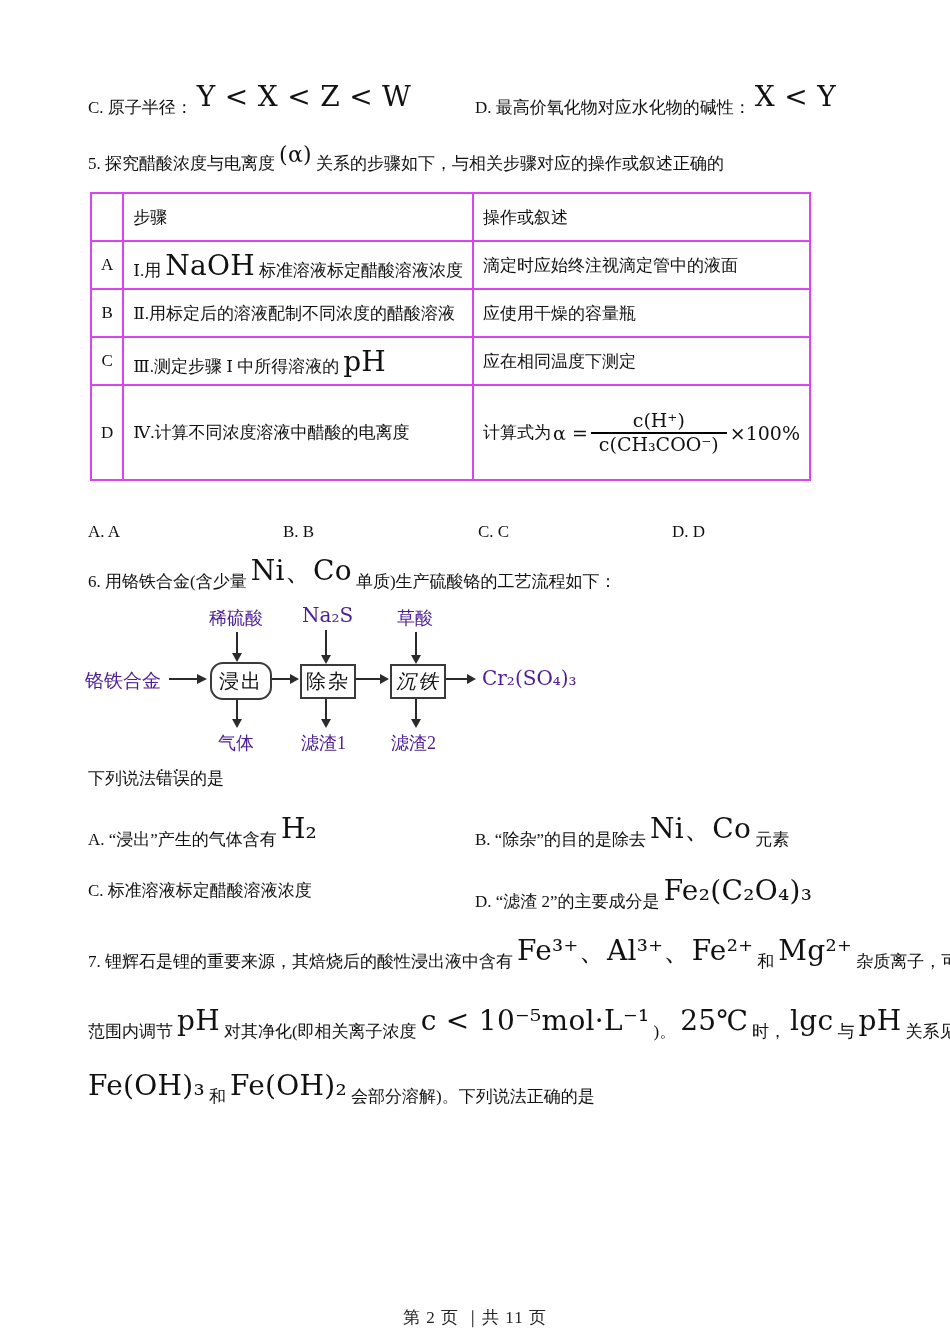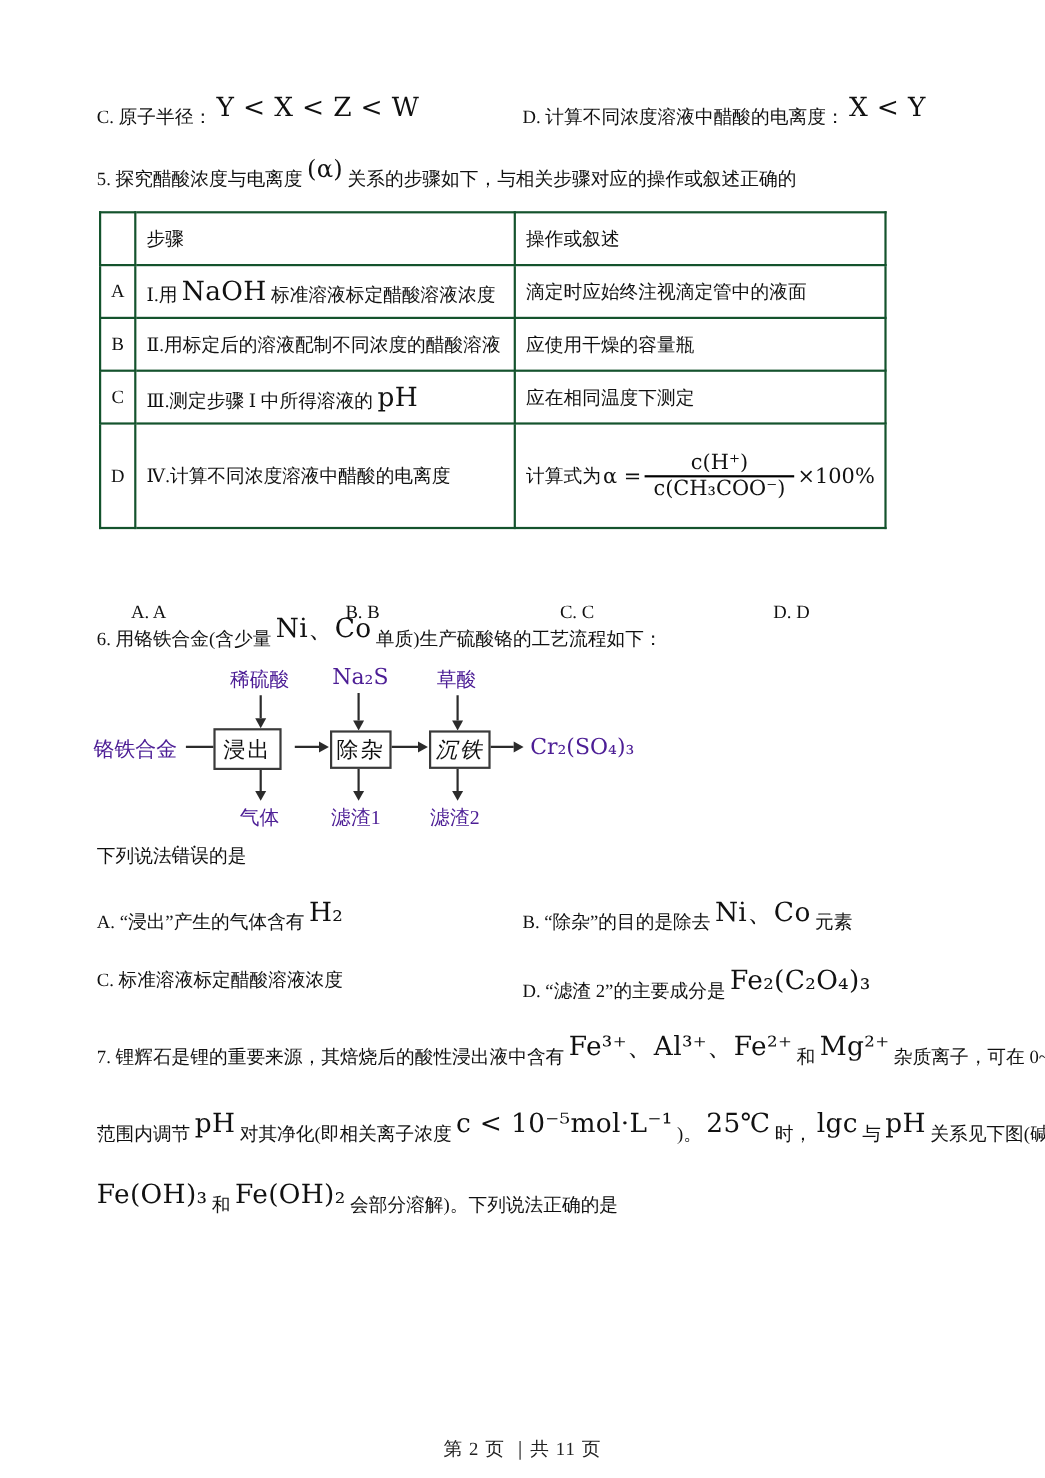--- a/index.html
+++ b/index.html
@@ -4,31 +4,31 @@
 <style>
   html,body{margin:0;padding:0;background:#888;}
   .page{
     position:relative;width:950px;height:1344px;background:#ffffff;
     margin:0 auto;overflow:hidden;color:#111;
     font-family:"Liberation Serif","DejaVu Serif",serif;
   }
   .line{position:absolute;font-size:17px;line-height:26px;white-space:nowrap;color:#111;}
   .fml{
     font-family:"DejaVu Serif","Liberation Serif",serif;
-    font-size:24px;vertical-align:7px;margin:0 4px;letter-spacing:.3px;
+    font-size:28px;vertical-align:7px;margin:0 4px;letter-spacing:.3px;
   }
   .emph{position:relative;display:inline-block;}
   .emph::before{
     content:"\2022\2022";position:absolute;top:-9px;left:4px;
     font-size:9px;letter-spacing:12px;color:#111;
   }
   
   table.qtable{position:absolute;left:90px;top:192px;border-collapse:collapse;table-layout:fixed;}
   table.qtable td{
-    border:2px solid #14532d;font-size:17px;padding:0 9px;vertical-align:middle;
+    border:2px solid #d946ef;font-size:17px;padding:0 9px;vertical-align:middle;
     overflow:hidden;white-space:nowrap;
   }
   td.ckey{text-align:center;padding:0;}
   .frwrap{display:inline-flex;align-items:center;gap:3px;
     font-family:"DejaVu Serif","Liberation Serif",serif;font-size:19px;}
   .frac{display:inline-block;text-align:center;line-height:1.15;}
   .frac .num{display:block;padding:0 8px;}
   .frac .den{display:block;border-top:2px solid #000;padding:0 8px;text-align:right;}
   
   .flow{position:absolute;left:85px;top:600px;width:520px;height:162px;}
@@ -45,21 +45,21 @@
     font-size:17px;color:#222;letter-spacing:1px;
   }
 </style>
 </head>
 <body>
 
 <div class="page">
 
   <div class="line" style="left:88px;top:84px;">
     <span>C. 原子半径：</span><span class="fml">Y &lt; X &lt; Z &lt; W</span>
-    <span style="position:absolute;left:387px;"><span>D. 计算不同浓度溶液中醋酸的电离度：</span><span class="fml">X &lt; Y</span></span>
+    <span style="position:absolute;left:387px;"><span>D. 最高价氧化物对应水化物的碱性：</span><span class="fml">X &lt; Y</span></span>
   </div>
 
   <div class="line" style="left:88px;top:142px;">
     <span>5. 探究醋酸浓度与电离度</span><span class="fml" style="font-size:22px;">(α)</span><span>关系的步骤如下，与相关步骤对应的操作或叙述正确的</span>
   </div>
 
   <table class="qtable">
     <colgroup>
         <col style="width:27px">
         <col style="width:345px">
@@ -99,21 +99,21 @@
               <span class="den">c(CH₃COO⁻)</span>
             </span>
             <span>×100%</span>
           </span>
         </span>
       </td>
     </tr>
   </tbody>
     </table>
 
-  <div class="line" style="left:88px;top:544px;margin-left:31px;">
+  <div class="line" style="left:88px;top:519px;">
     <span>A. A</span>
     <span style="position:absolute;left:195px;">B. B</span>
     <span style="position:absolute;left:390px;">C. C</span>
     <span style="position:absolute;left:584px;">D. D</span>
   </div>
 
   <div class="line" style="left:88px;top:558px;">
     <span>6. 用铬铁合金(含少量</span><span class="fml">Ni、Co</span><span>单质)生产硫酸铬的工艺流程如下：</span>
   </div>
 
@@ -142,21 +142,21 @@
         <line x1="241" y1="98" x2="241" y2="119"></line>
           <polygon points="236,119 246,119 241,128" stroke="none"></polygon>
         <line x1="331" y1="98" x2="331" y2="119"></line>
           <polygon points="326,119 336,119 331,128" stroke="none"></polygon>
       </g>
     </svg>
     <span class="flabel" style="left:124px;top:6px;">稀硫酸</span>
     <span class="flabel ffml" style="left:217px;top:3px;">Na₂S</span>
     <span class="flabel" style="left:312px;top:6px;">草酸</span>
     <span class="flabel" style="left:0px;top:68px;font-size:19px;">铬铁合金</span>
-    <div class="fbox" style="left:109px;top:62px;width:58px;height:34px;">浸出</div>
+    <div class="fbox" style="left:125px;top:62px;width:58px;height:34px;border-radius:13px;">浸出</div>
     <div class="fbox" style="left:215px;top:64px;width:52px;height:31px;">除杂</div>
     <div class="fbox" style="left:305px;top:64px;width:52px;height:31px;font-style:italic;">沉铁</div>
     <span class="flabel ffml" style="left:397px;top:66px;">Cr₂(SO₄)₃</span>
     <span class="flabel" style="left:133px;top:131px;">气体</span>
     <span class="flabel" style="left:216px;top:131px;">滤渣1</span>
     <span class="flabel" style="left:306px;top:131px;">滤渣2</span>
   </div>
 
   <div class="line" style="left:88px;top:766px;">
     <span>下列说法</span><span class="emph">错误</span><span>的是</span>

